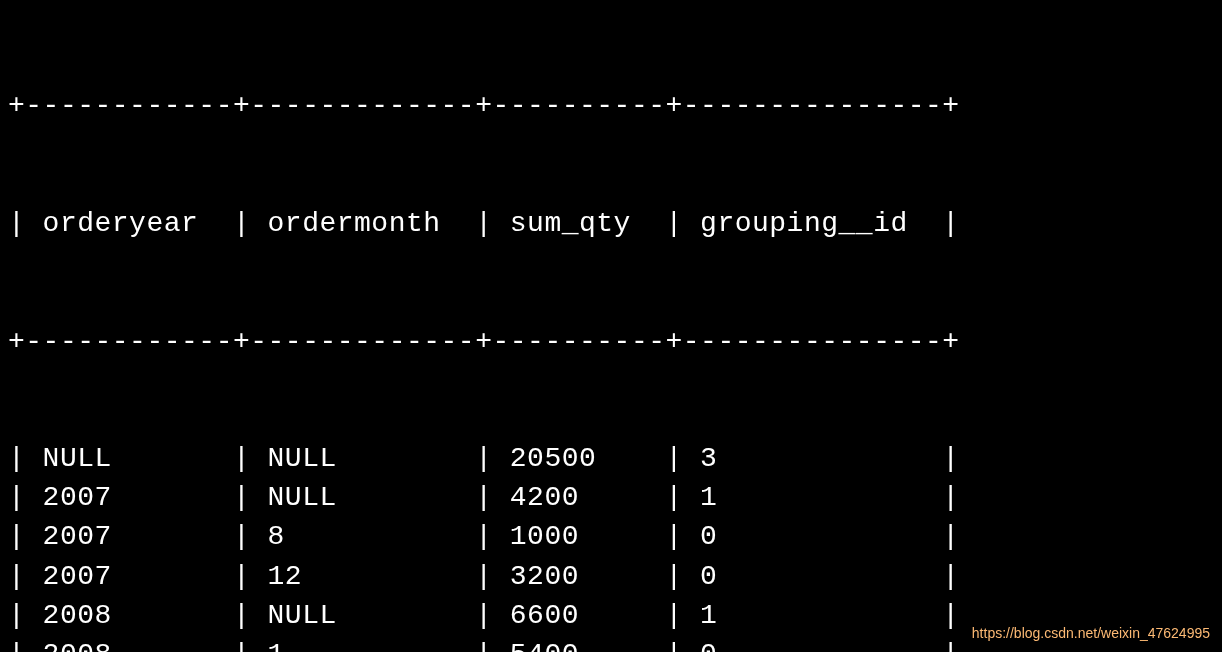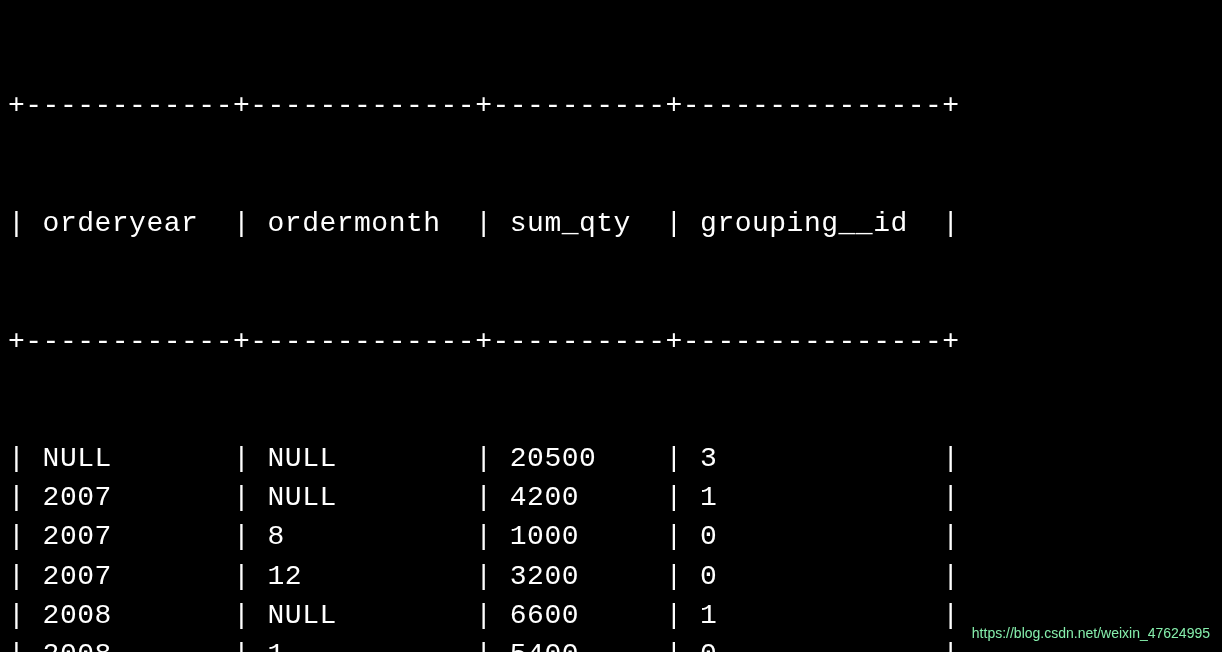--- a/index.html
+++ b/index.html
@@ -27,21 +27,21 @@
       display: flex;
     }
     .sep {
       display: flex;
     }
     .watermark {
       position: absolute;
       bottom: 8px;
       right: 12px;
       font-size: 14px;
-      color: #86efac;
+      color: #fdba74;
       font-family: Arial, sans-serif;
       letter-spacing: 0;
     }
   </style>
 </head>
 <body>
 
 <div class="table">
   <div class="sep" id="sep-line">+------------+-------------+----------+---------------+</div>
   <div class="row" id="header-row">| orderyear  | ordermonth  | sum_qty  | grouping__id  |</div>

